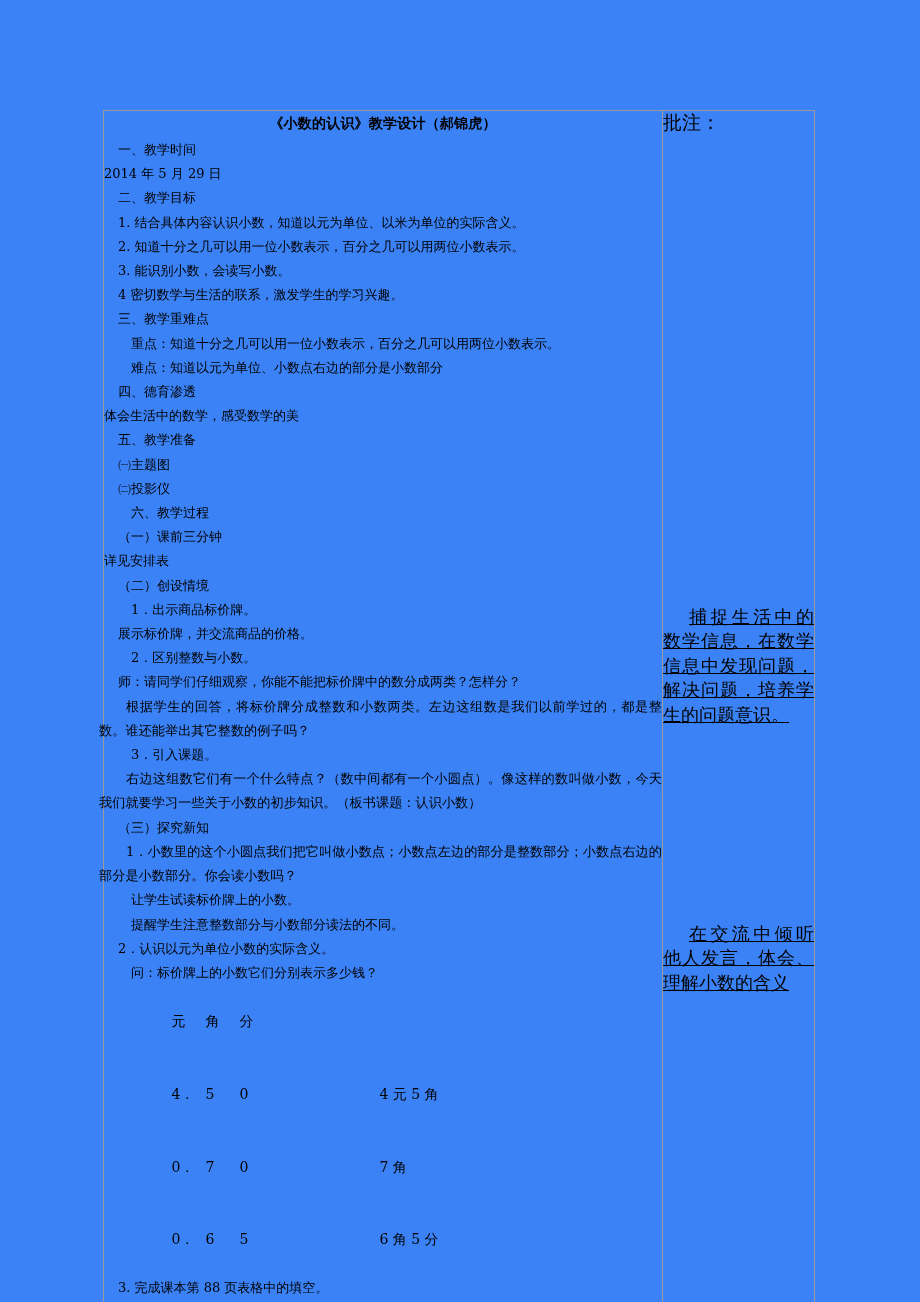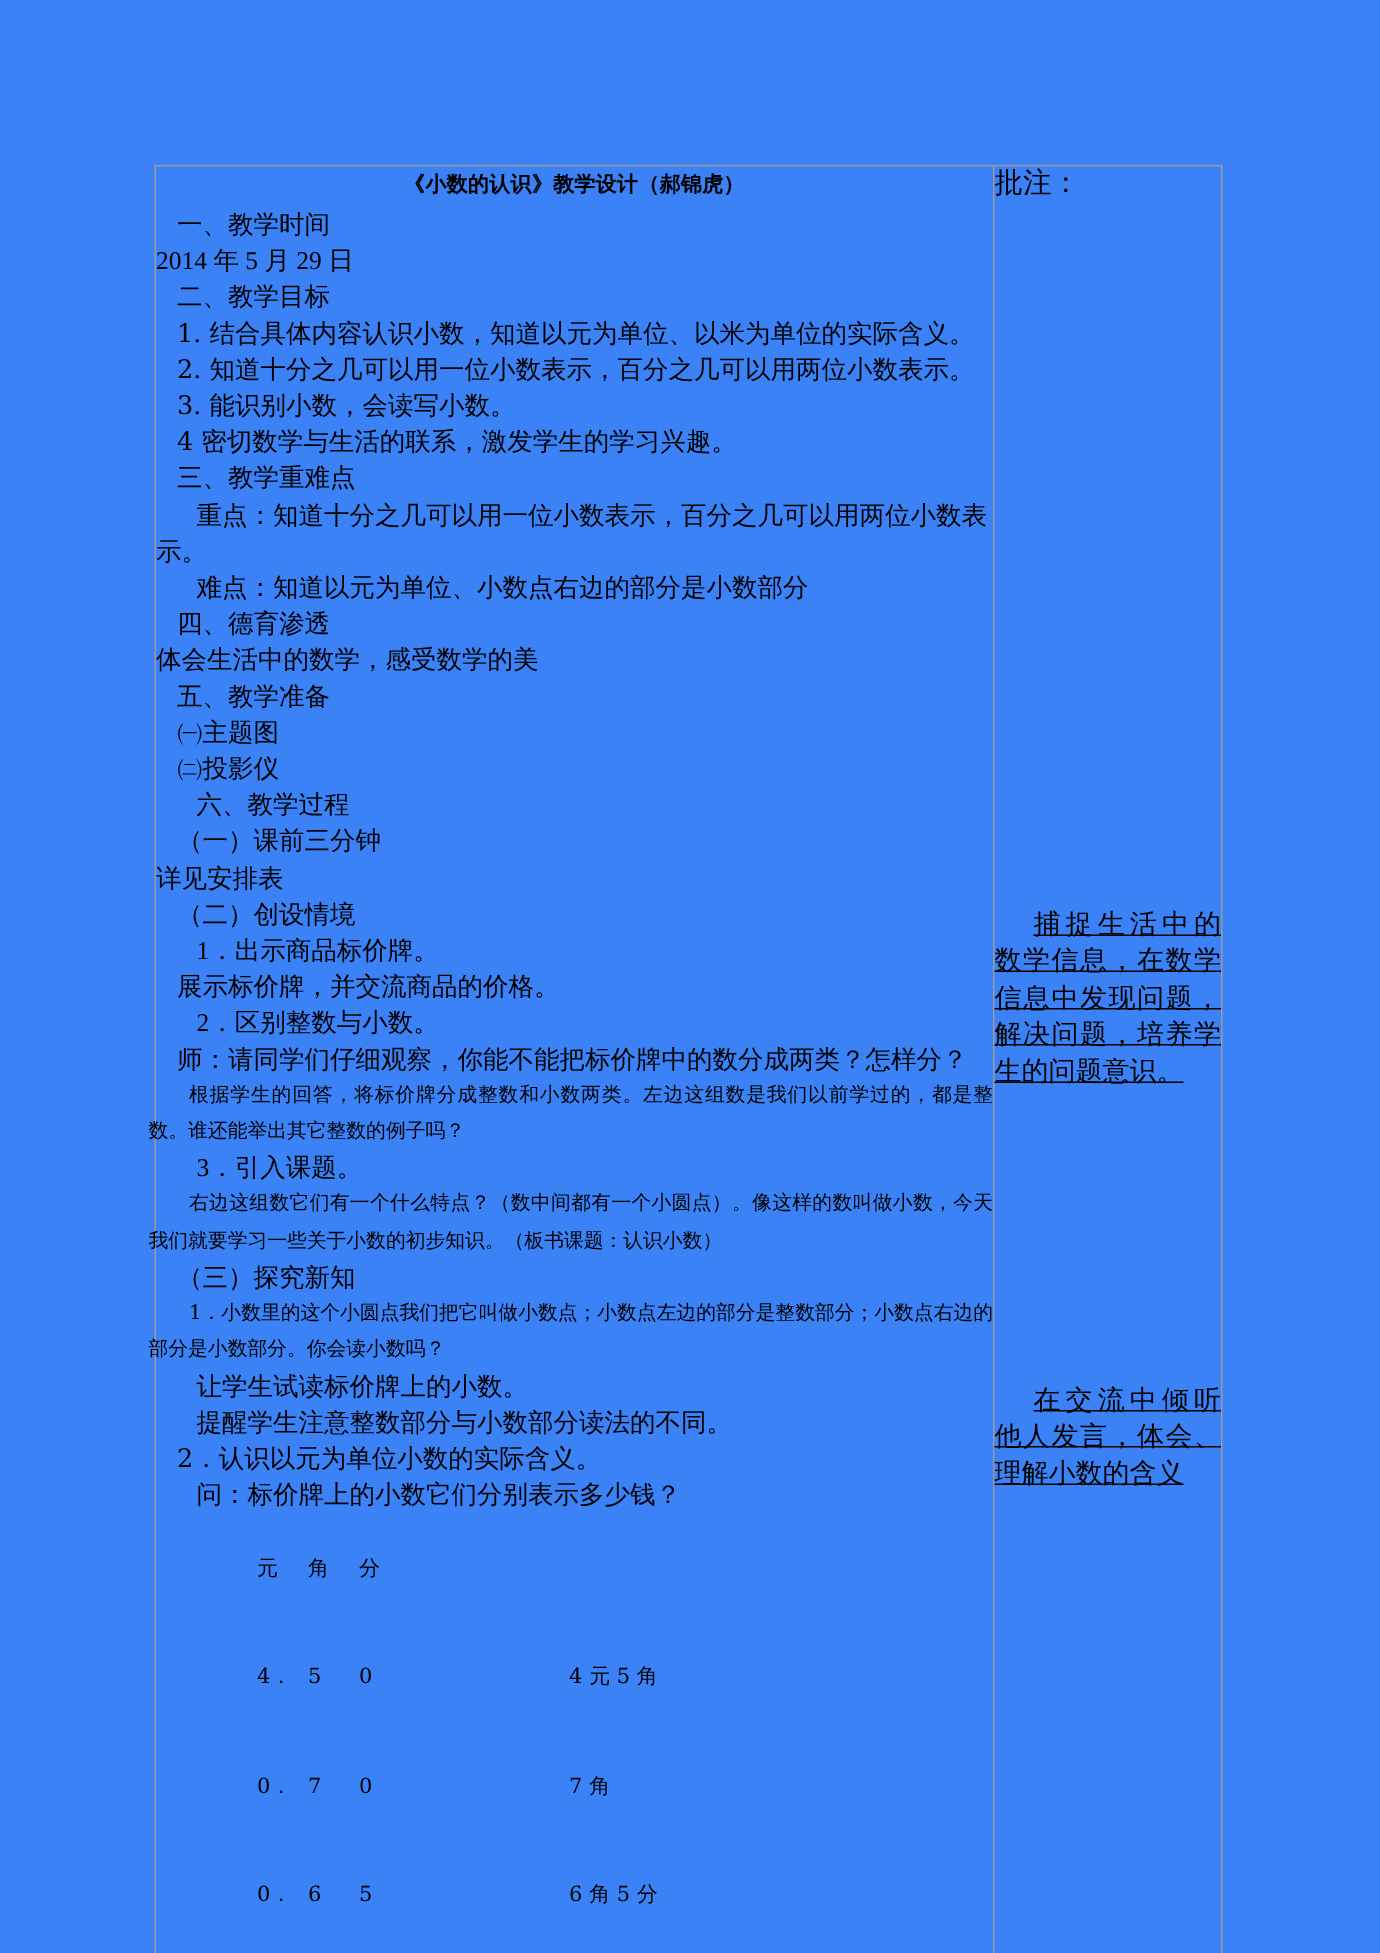--- a/index.html
+++ b/index.html
@@ -50,28 +50,28 @@
   .doc-title {
     text-align: center;
     font-weight: bold;
     font-size: 14px;
     line-height: 22px;
     letter-spacing: 0.2px;
     margin: 1px 0 4px 0;
   }
 
   .line {
-    font-size: 17px;
+    font-size: 13px;
     line-height: 24.2px;
     white-space: pre-wrap;
     margin: 0;
   }
-  .ind-0  { text-indent: 0; font-family: Liberation Serif, serif; }
+  .ind-0  { text-indent: 0; }
   .ind-1  { text-indent: 14px; }
-  .ind-2  { text-indent: 27px; font-family: Liberation Serif, serif; }
+  .ind-2  { text-indent: 27px; }
 
   .wrap {
     font-size: 13.2px;
     line-height: 24.2px;
     margin: 0;
     text-align: justify;
     text-justify: inter-ideograph;
     text-indent: 27px;
     padding-left: 0;
     margin-left: -5px;

